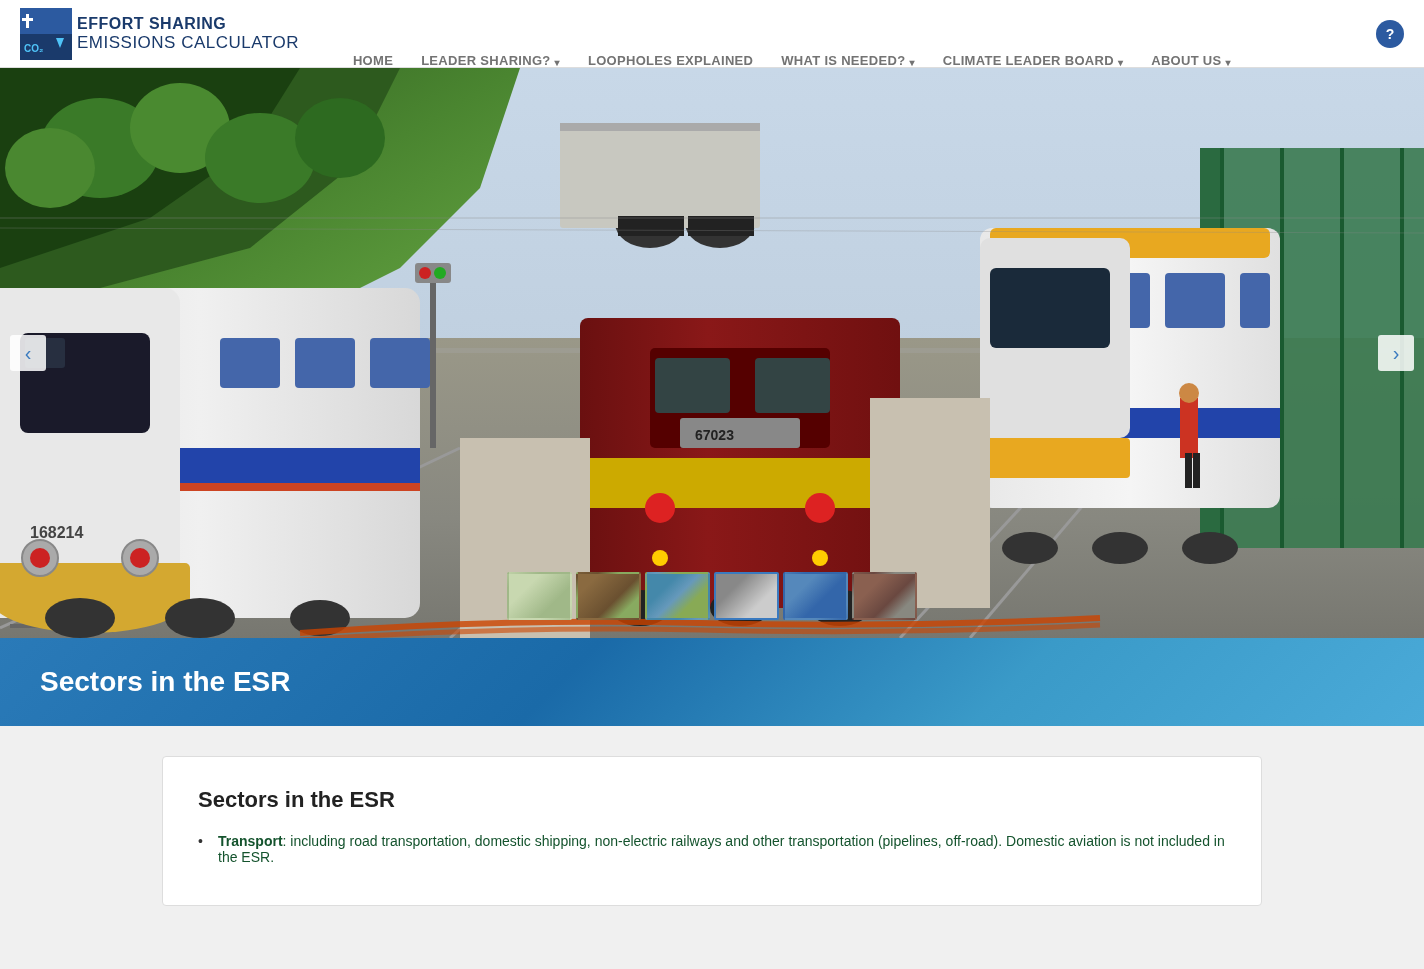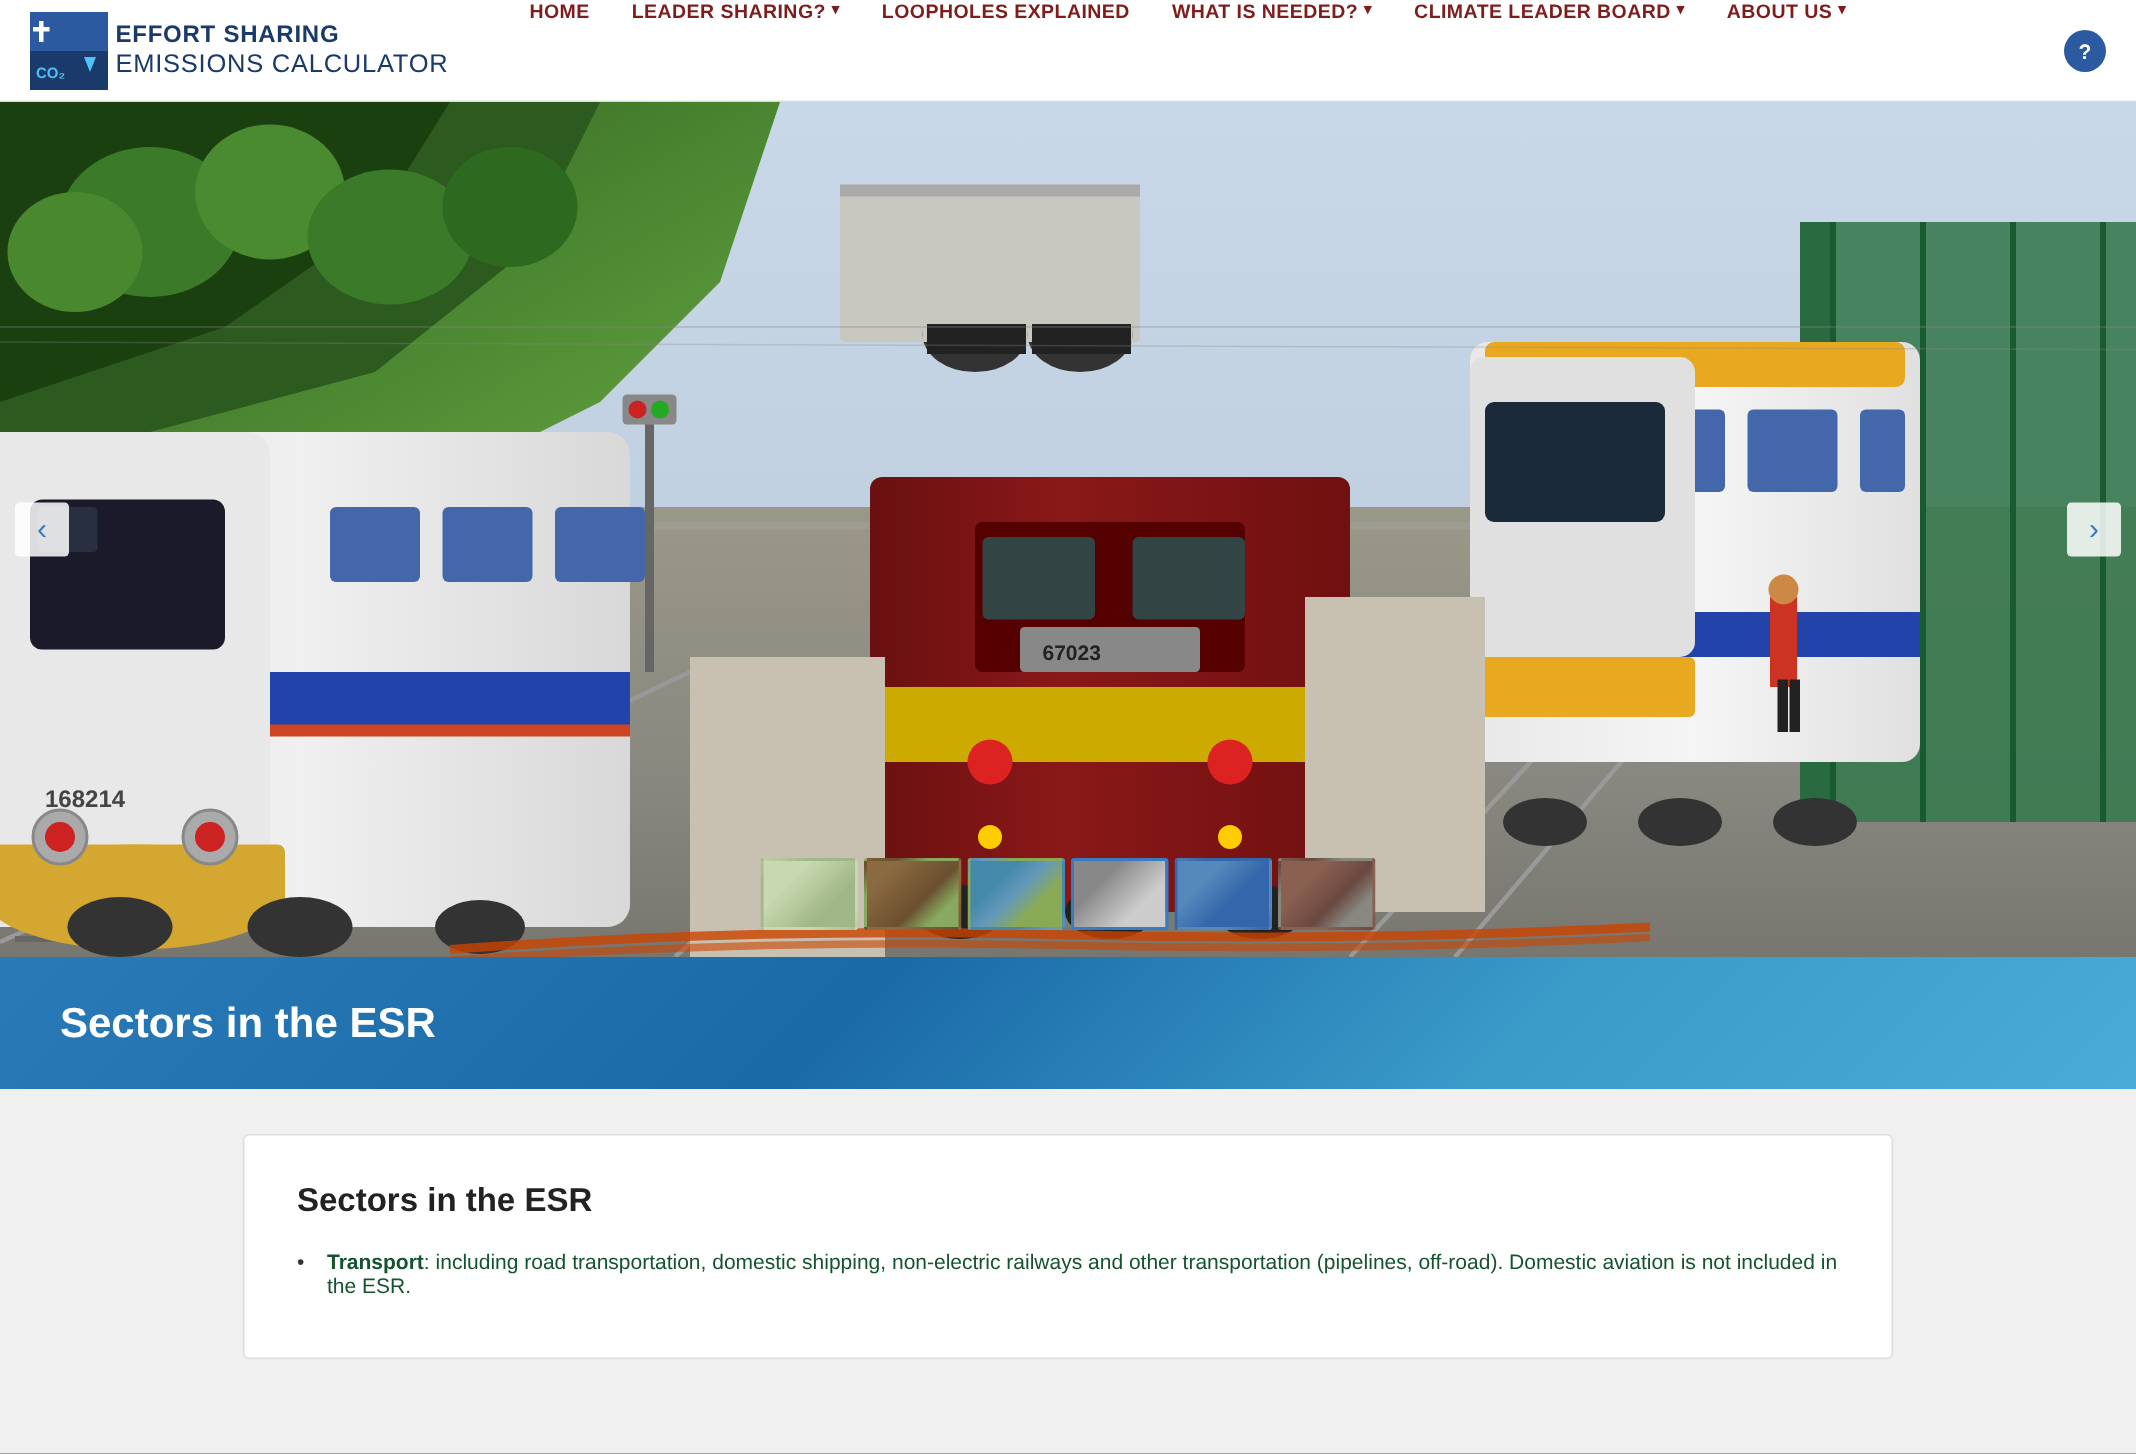--- a/index.html
+++ b/index.html
@@ -40,24 +40,24 @@
     .nav-links {
       display: flex;
       align-items: center;
       gap: 0;
       flex: 1;
     }
     .nav-link {
       padding: 0 14px;
       height: 68px;
       display: flex;
-      align-items: flex-start;
+      align-items: flex-end;
       font-size: 13px;
       font-weight: 600;
-      color: #7f1d1d;
+      color: #737373;
       text-decoration: none;
       letter-spacing: 0.3px;
       cursor: pointer;
       white-space: nowrap;
     }
     .nav-link .caret {
       margin-left: 4px;
       font-size: 10px;
     }
     .nav-help {

